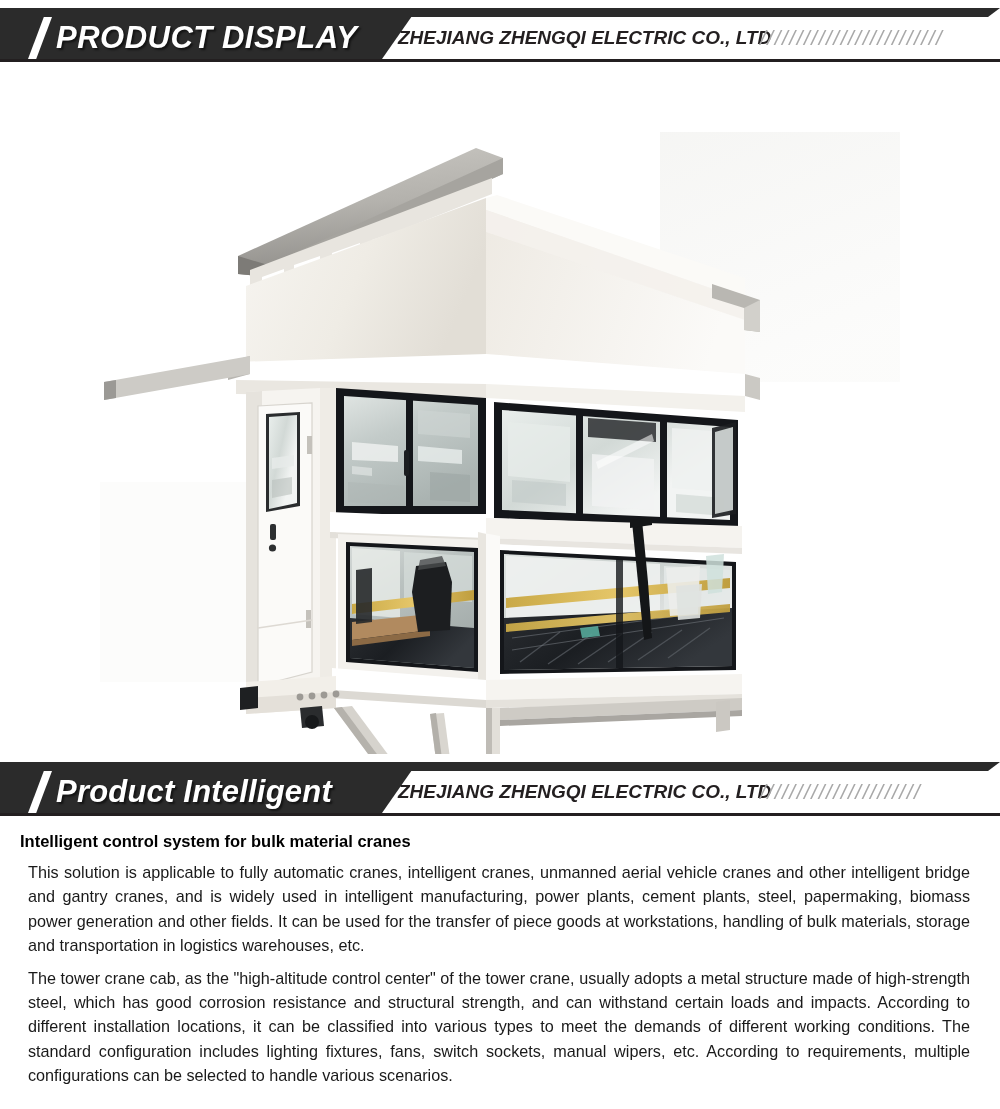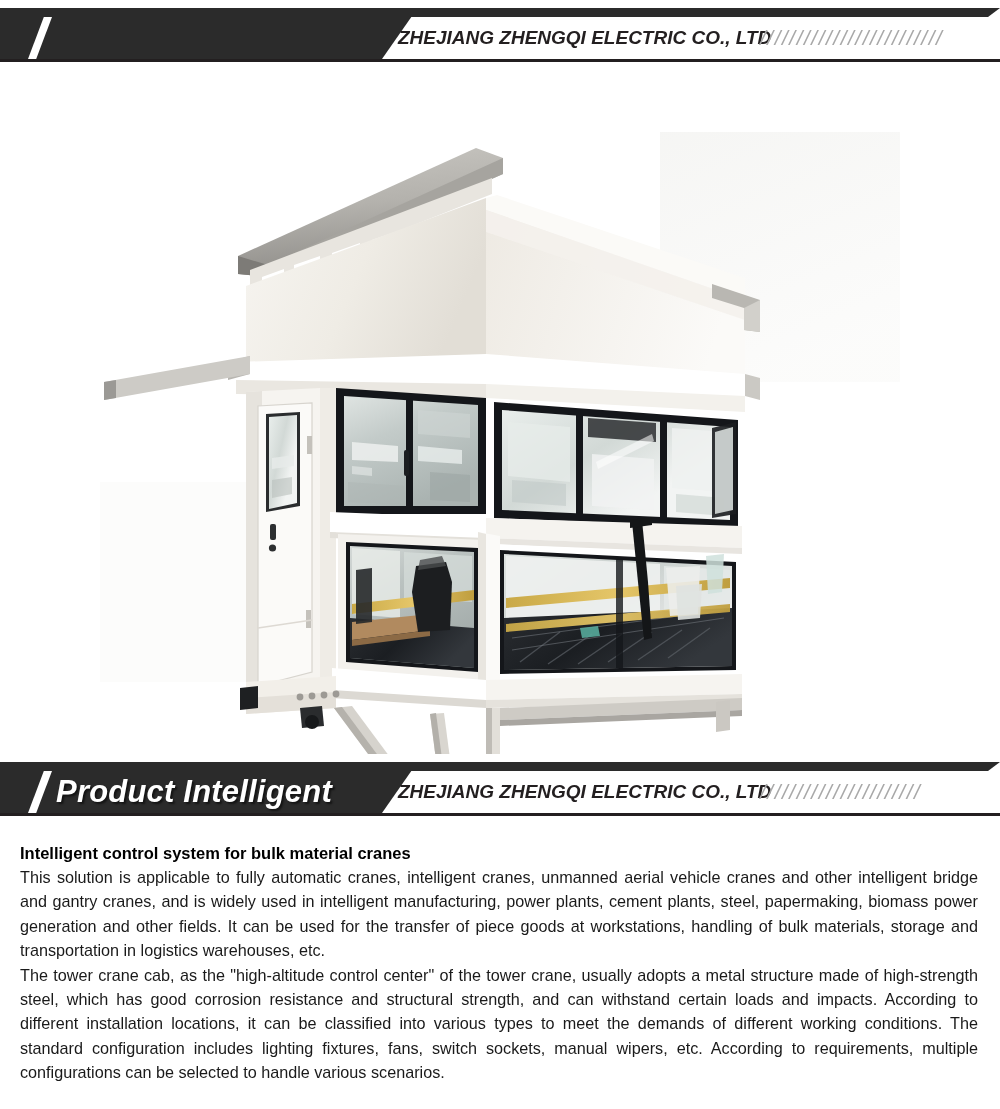--- a/index.html
+++ b/index.html
@@ -128,41 +128,42 @@
     position: relative;
     padding: 14px 22px 0 20px;
     box-sizing: border-box;
     width: 1000px;
   }
   .intro-heading {
     font-size: 16.5px;
     font-weight: bold;
     color: #000000;
     line-height: 22px;
-    margin: 12px 0 1px 0;
+    margin: 0 0 1px 0;
   }
   .intro-para {
     font-size: 16.2px;
     font-weight: normal;
     color: #1a1a1a;
     line-height: 24.4px;
-    margin: 0;
+    margin: 8px;
     text-align: justify;
     text-justify: inter-word;
     hyphens: manual;
   }
 </style>
 </head>
 <body>
 
 <div class="banner">
   <div class="banner-topstrip"></div>
   <div class="banner-light" style="left:382px; width:618px; clip-path:polygon(30px 0, 618px 0, 606px 100%, 0 100%);"></div>
   <div class="banner-dark"></div>
   <div class="banner-slash"></div>
+  <div class="banner-title caps">PRODUCT DISPLAY</div>
   <div class="banner-sub" style="left:398px;">ZHEJIANG ZHENGQI ELECTRIC CO., LTD</div>
   <div class="banner-hash" style="left:760px;">/////////////////////////</div>
   <div class="banner-baseline"></div>
 </div>
 
 <div class="photo-wrap">
   <svg class="photo-svg" viewBox="0 0 1000 692" preserveAspectRatio="none">
     <defs>
       <linearGradient id="bodyGrad" x1="0" y1="0" x2="1" y2="0.3">
         <stop offset="0%" stop-color="#f7f5f1"></stop>

